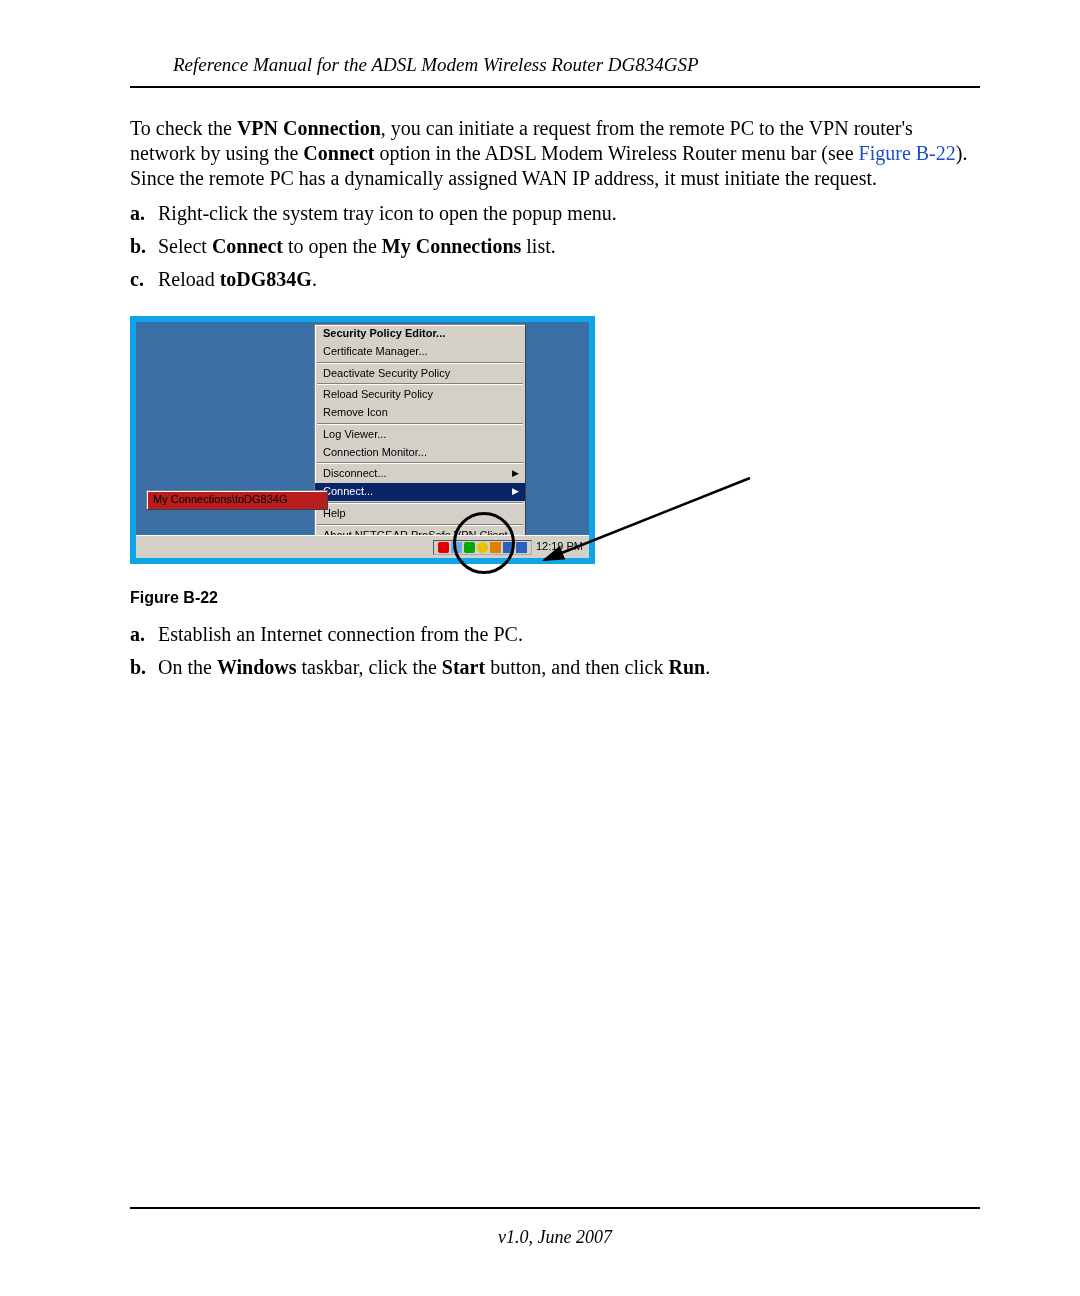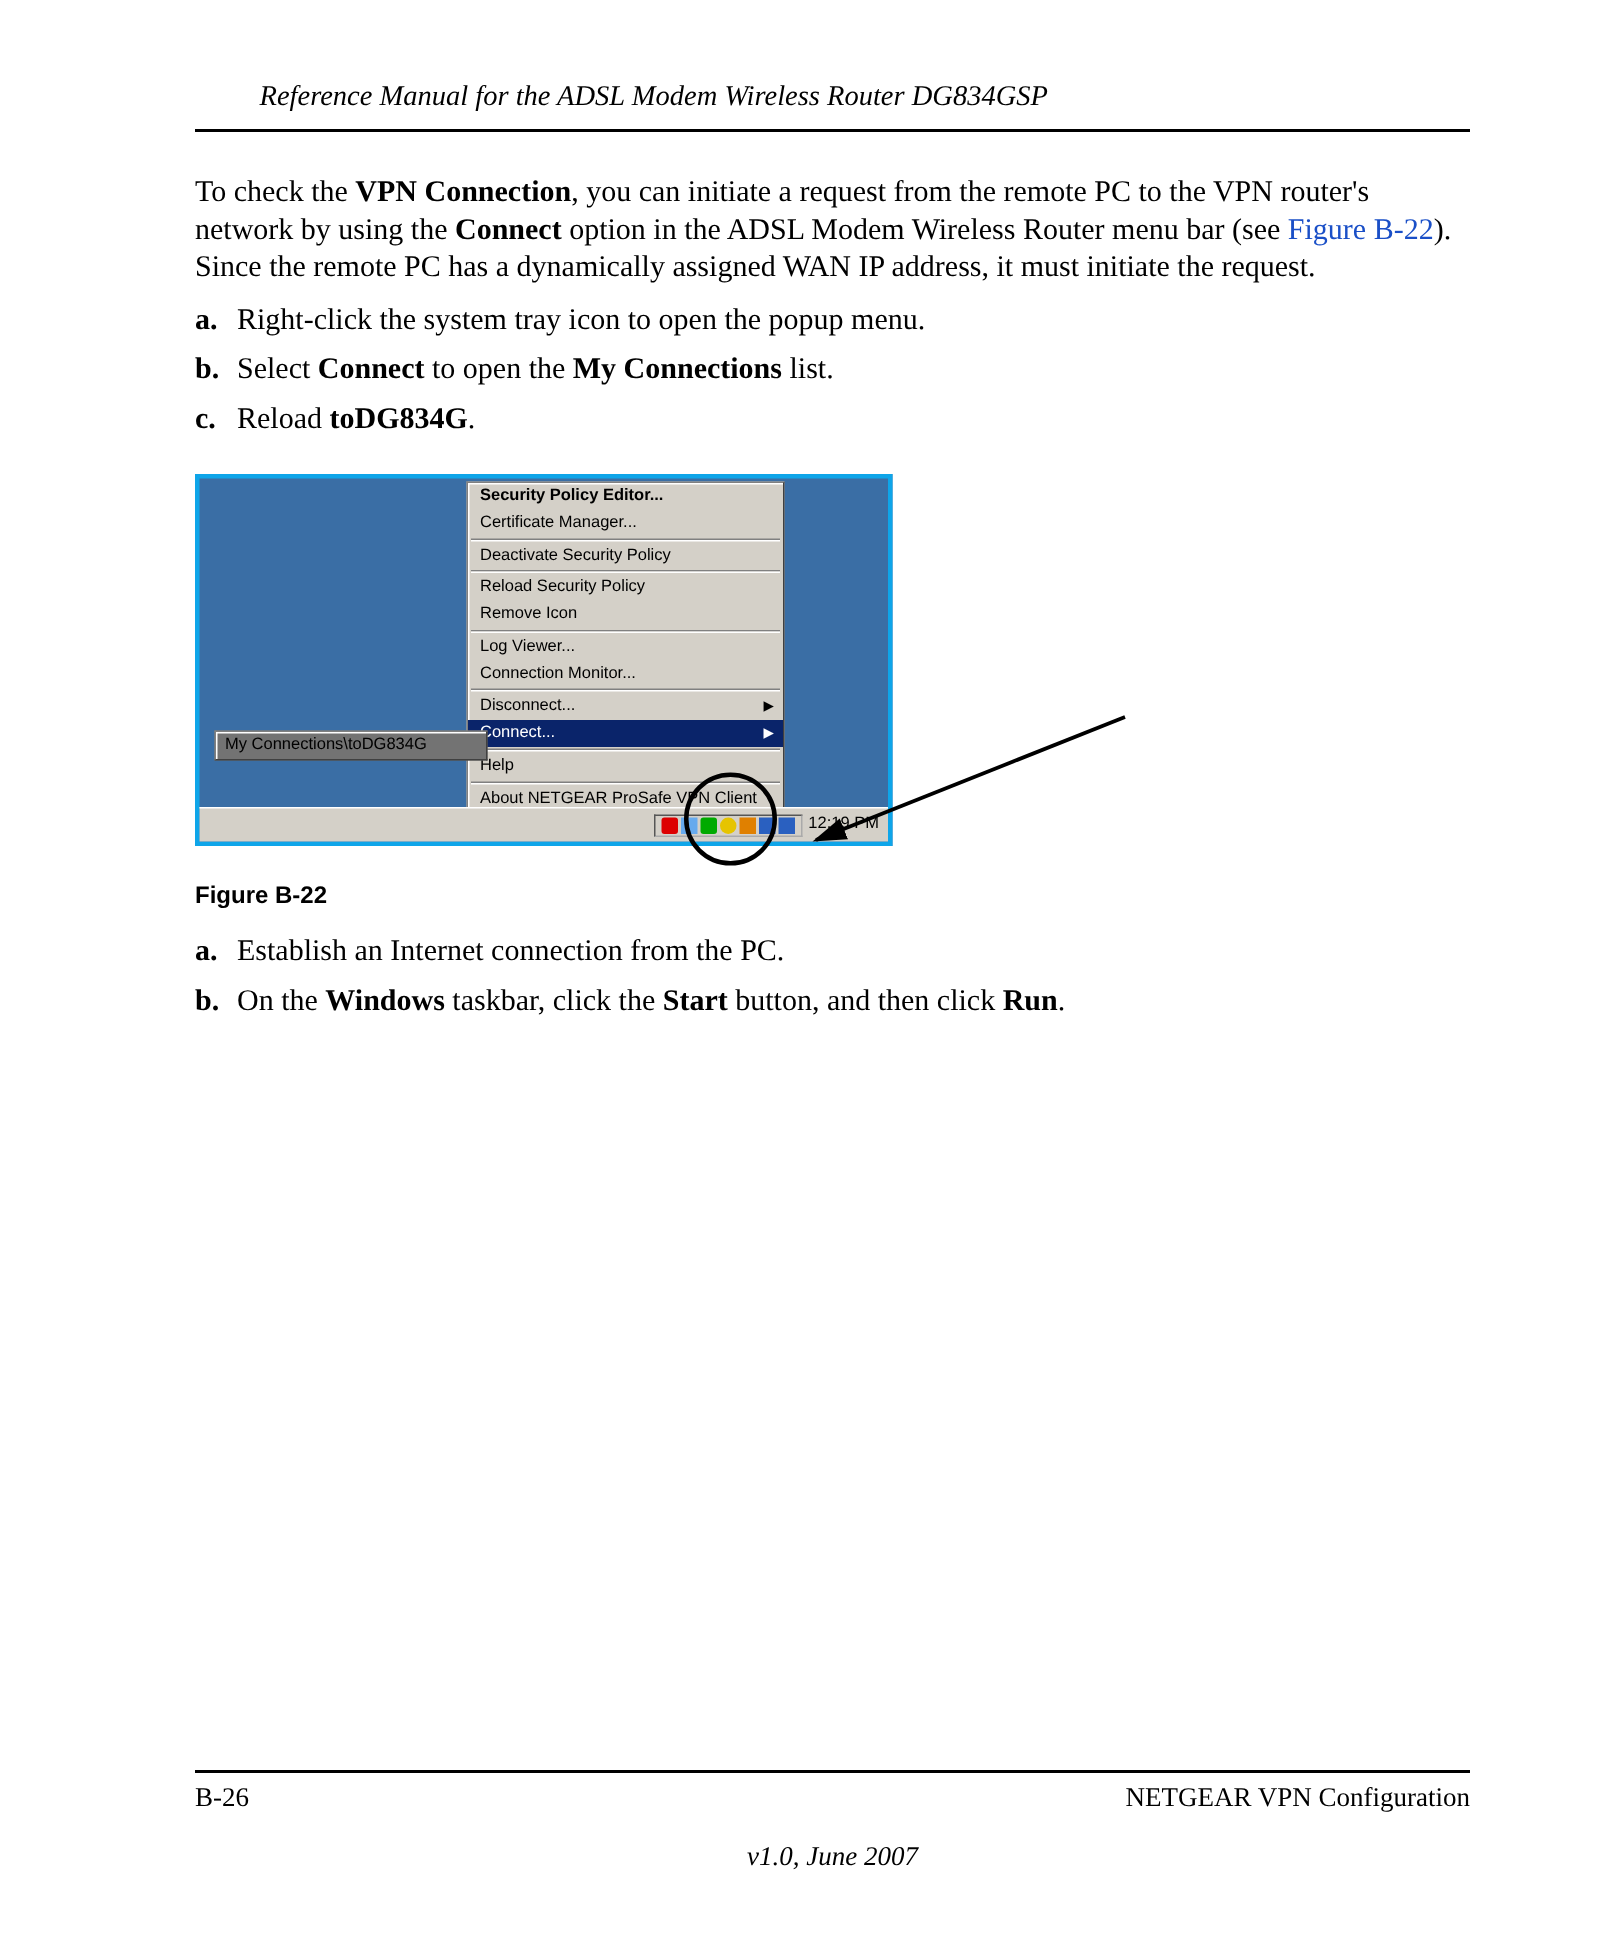--- a/index.html
+++ b/index.html
@@ -58,21 +58,21 @@
     align-items: flex-start;
     margin-top: 24px;
     margin-bottom: 12px;
   }
   .figure {
     width: 465px;
     position: relative;
   }
   .desktop {
     background: #3a6ea5;
-    border: 3px solid #0ea5e9;
+    border: 6px solid #0ea5e9;
     padding: 16px;
     width: 465px;
     height: 248px;
     position: relative;
     box-sizing: border-box;
   }
   .menu {
     position: absolute;
     top: 2px;
     left: 178px;
@@ -105,21 +105,21 @@
     position: absolute;
     right: 6px;
     top: 3px;
     font-size: 9px;
   }
   .submenu {
     position: absolute;
     top: 168px;
     left: 10px;
     width: 168px;
-    background: #737373;
+    background: #b91c1c;
     border: 1px solid #808080;
     border-right-color:#404040;
     border-bottom-color:#404040;
     box-shadow: inset 1px 1px 0 #fff;
     font-family: Tahoma, Arial, sans-serif;
     font-size: 11px;
     color: #000;
     padding: 2px 6px;
   }
   .taskbar {
@@ -299,19 +299,15 @@
         <div class="list-marker">b.</div>
         <div class="list-text">
           <span>On the </span><span class="bold">Windows</span><span> taskbar, click the </span><span class="bold">Start</span><span> button, and then click </span><span class="bold">Run</span><span>.</span>
         </div>
       </div>
     </div>
   </div>
 
   <div class="footer">
     <hr class="hr-bot">
-    <div class="foot-row">
-      <span>B-26</span>
-      <span>NETGEAR VPN Configuration</span>
-    </div>
     <div class="foot-ver">v1.0, June 2007</div>
   </div>
 </div>
 
 </body></html>

